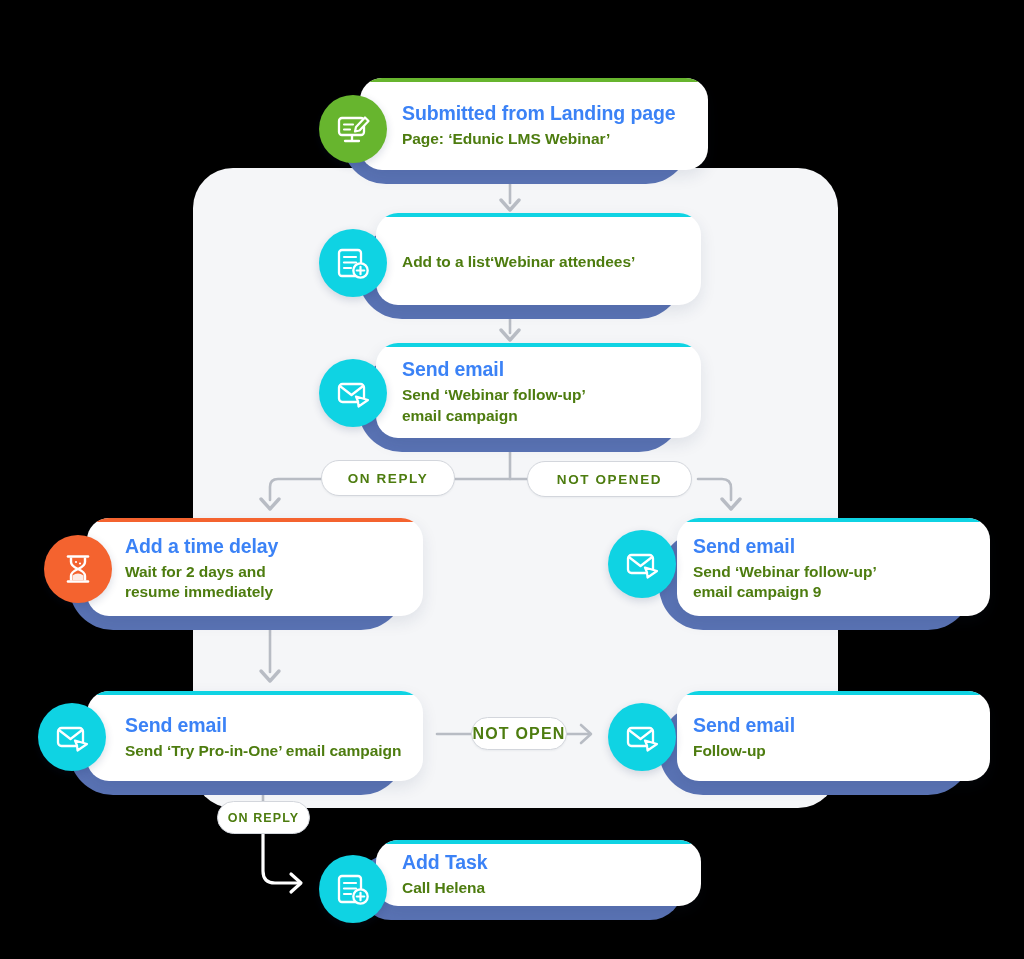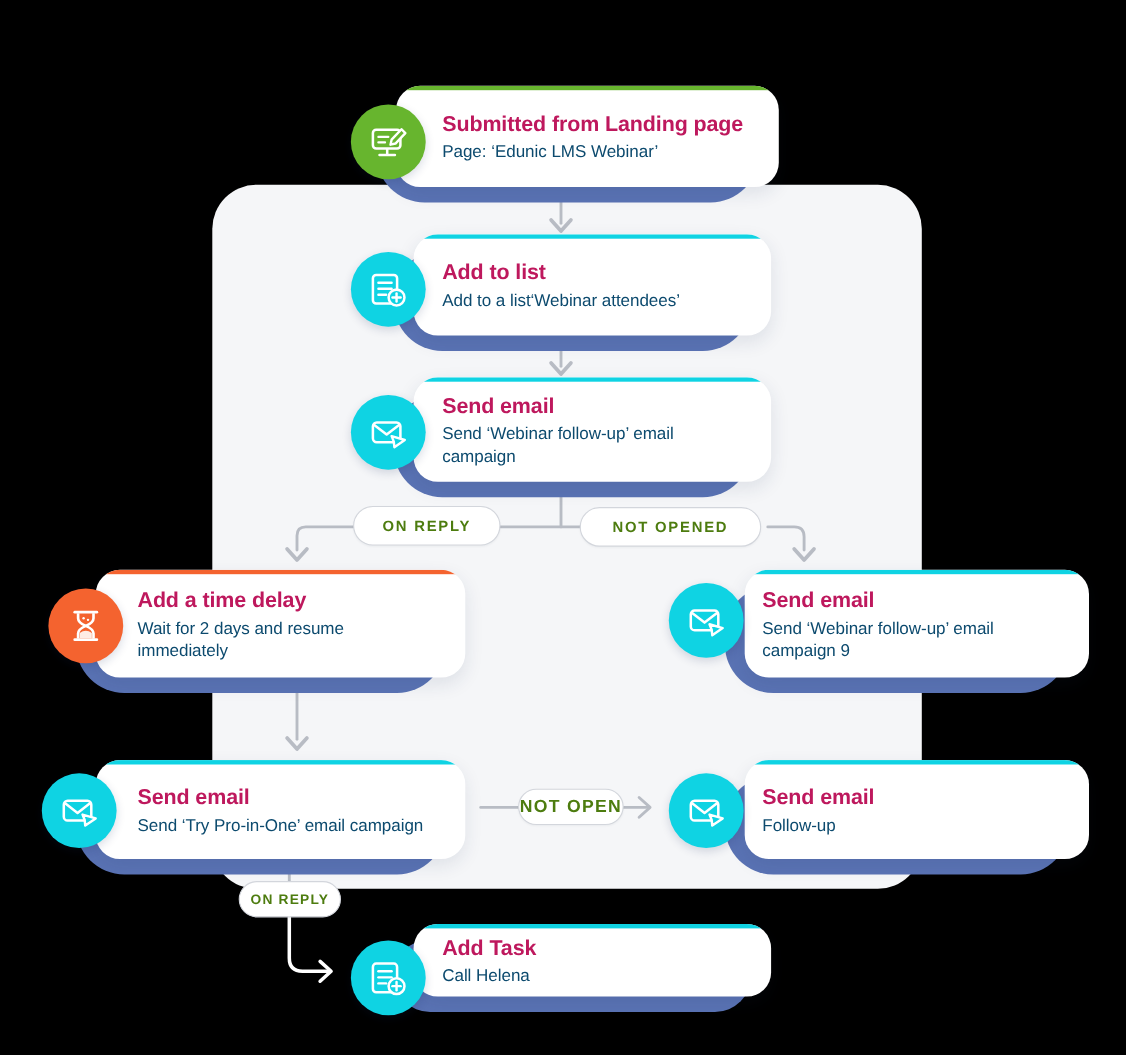--- a/index.html
+++ b/index.html
@@ -103,30 +103,30 @@
     position: absolute;
     left: 0; right: 0; top: 4px; bottom: 0;
     display: flex;
     align-items: center;
   }
   .card-text {
     padding-left: 0;
     padding-right: 16px;
   }
   .card-title {
-    color: #be185d;
+    color: #3b82f6;
     font-size: 19.5px;
     font-weight: 700;
     line-height: 1.22;
     letter-spacing: -.1px;
   }
   .card-sub {
-    color: #0c4a6e;
+    color: #4d7c0f;
     font-size: 15.5px;
-    font-weight: 400;
+    font-weight: 700;
     line-height: 1.34;
     margin-top: 3px;
     letter-spacing: -.05px;
   }
 
   
   .badge {
     position: absolute;
     z-index: 7;
     border-radius: 50%;
@@ -235,21 +235,20 @@
       <path d="M 22 17 L 31 7.5 L 34.5 11 L 25.5 20.5 L 21 21.5 Z" fill="#67b52e" stroke="#fff" stroke-width="2.2" stroke-linejoin="round"></path>
     </svg>
   </div>
 
   <div class="node" id="node-addlist">
     <div class="shadowblob"></div>
     <div class="card">
       <div class="accent"></div>
       <div class="card-body">
         <div class="card-text">
-          <div class="card-title">Add to list</div>
           <div class="card-sub">Add to a list‘Webinar attendees’</div>
         </div>
       </div>
     </div>
   </div>
   <div class="badge" id="badge-addlist">
     <svg width="38" height="38" viewBox="0 0 38 38">
       <path d="M 8 6 h 16 a 3 3 0 0 1 3 3 v 20 a 3 3 0 0 1 -3 3 h -16 a 3 3 0 0 1 -3 -3 v -20 a 3 3 0 0 1 3 -3 z" fill="none" stroke="#fff" stroke-width="2.3"></path>
       <line x1="10" y1="13" x2="22" y2="13" stroke="#fff" stroke-width="2.2" stroke-linecap="round"></line>
       <line x1="10" y1="18.5" x2="22" y2="18.5" stroke="#fff" stroke-width="2.2" stroke-linecap="round"></line>

